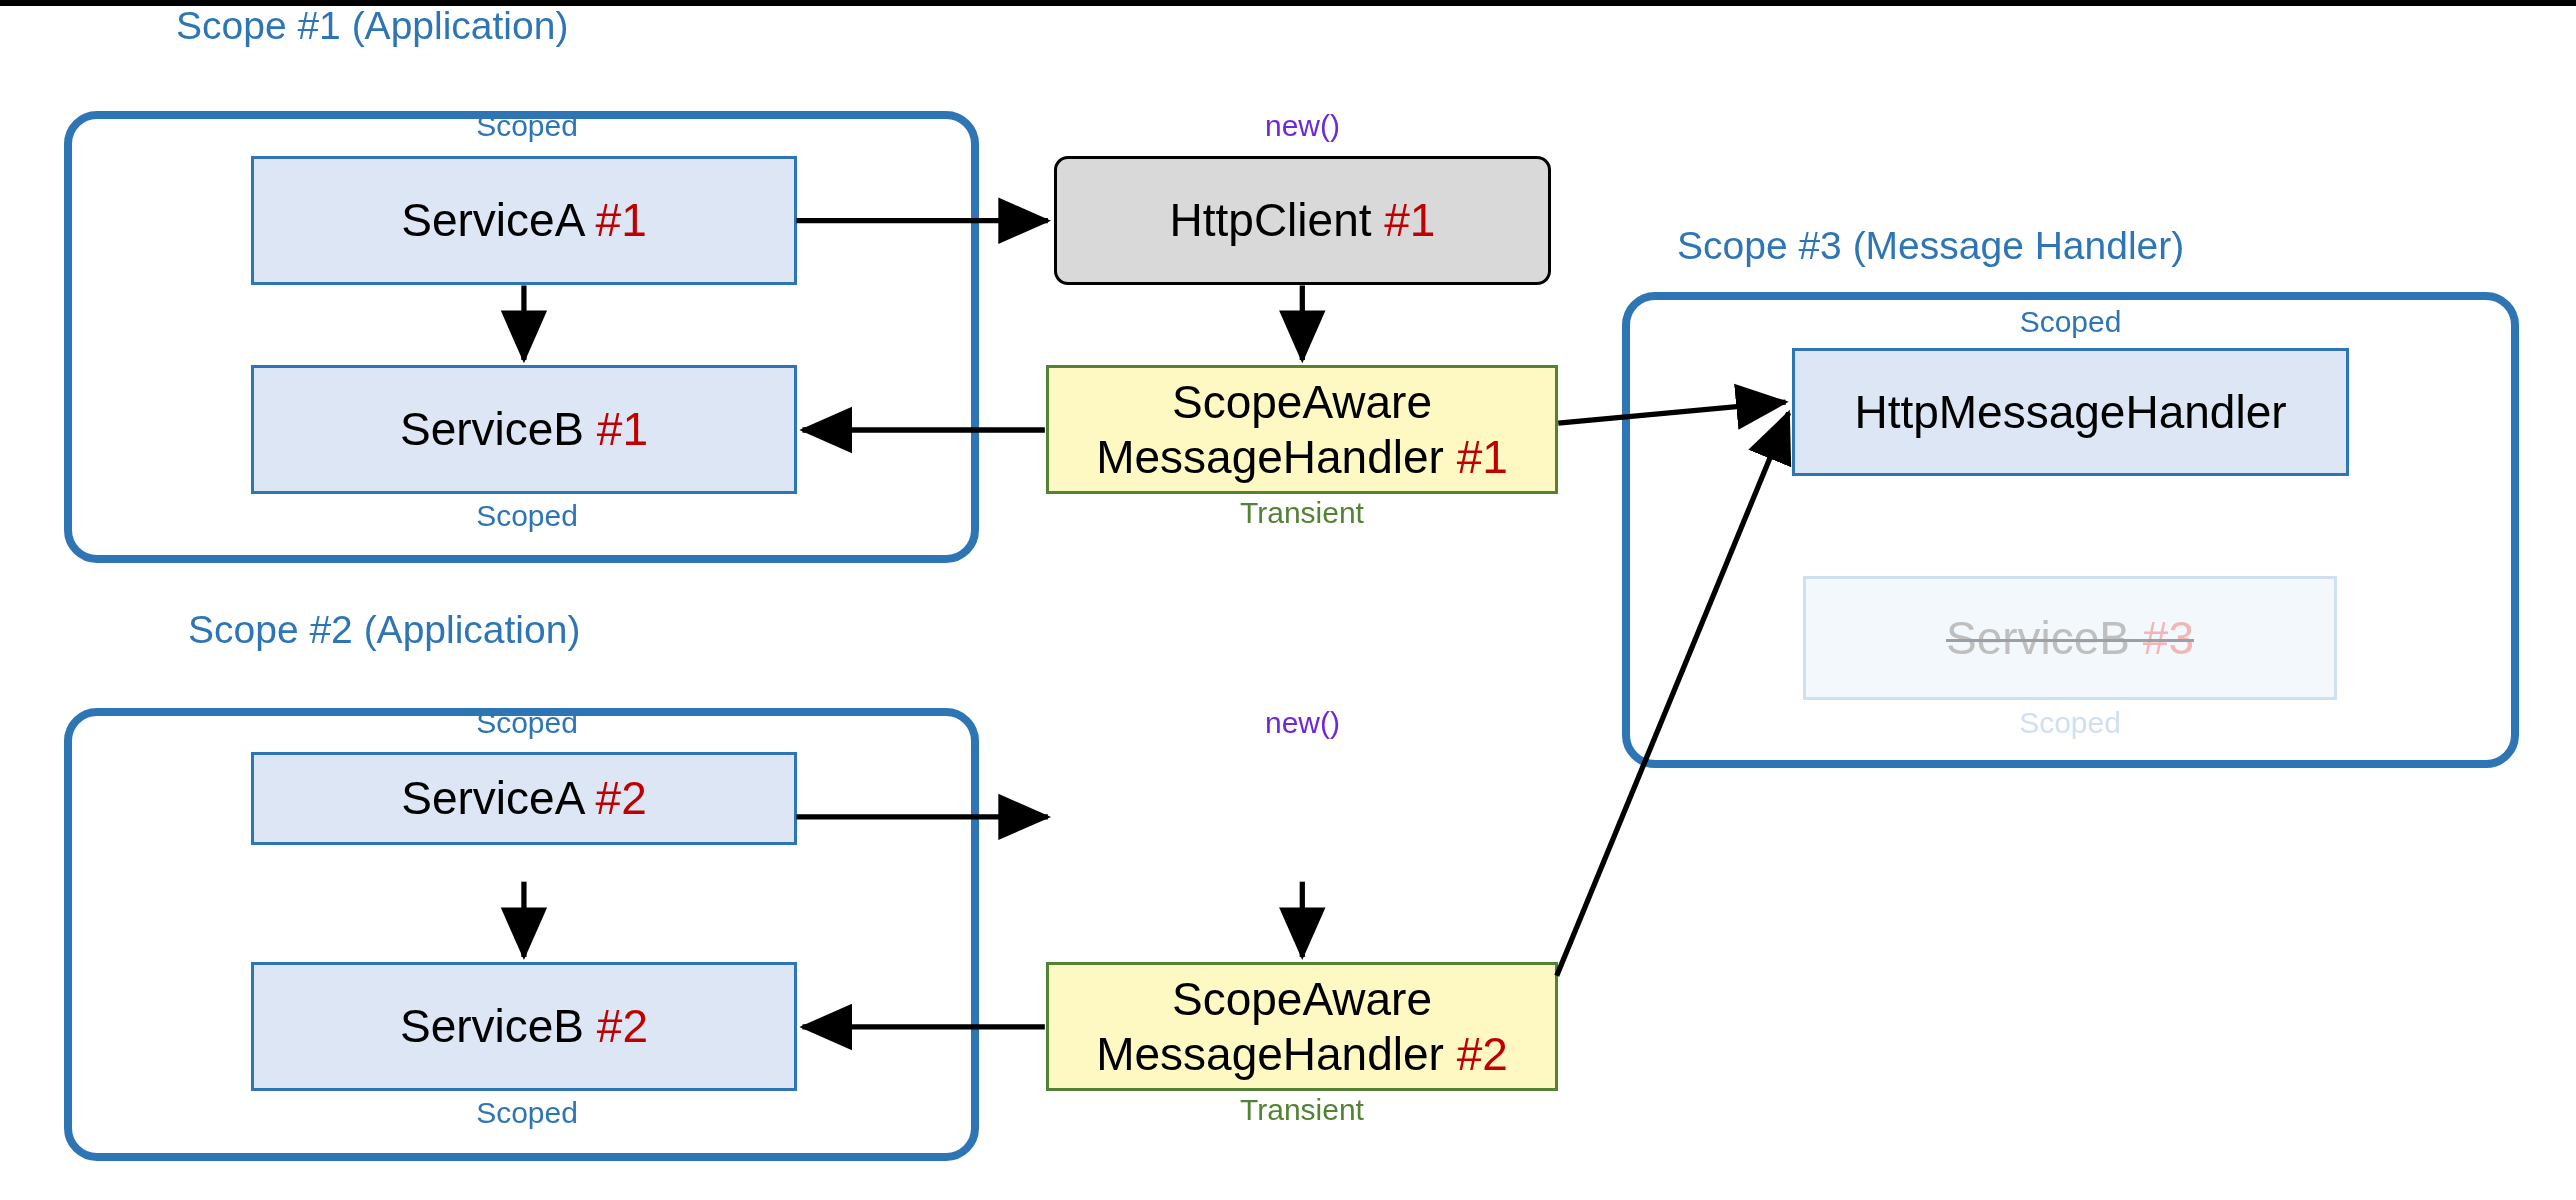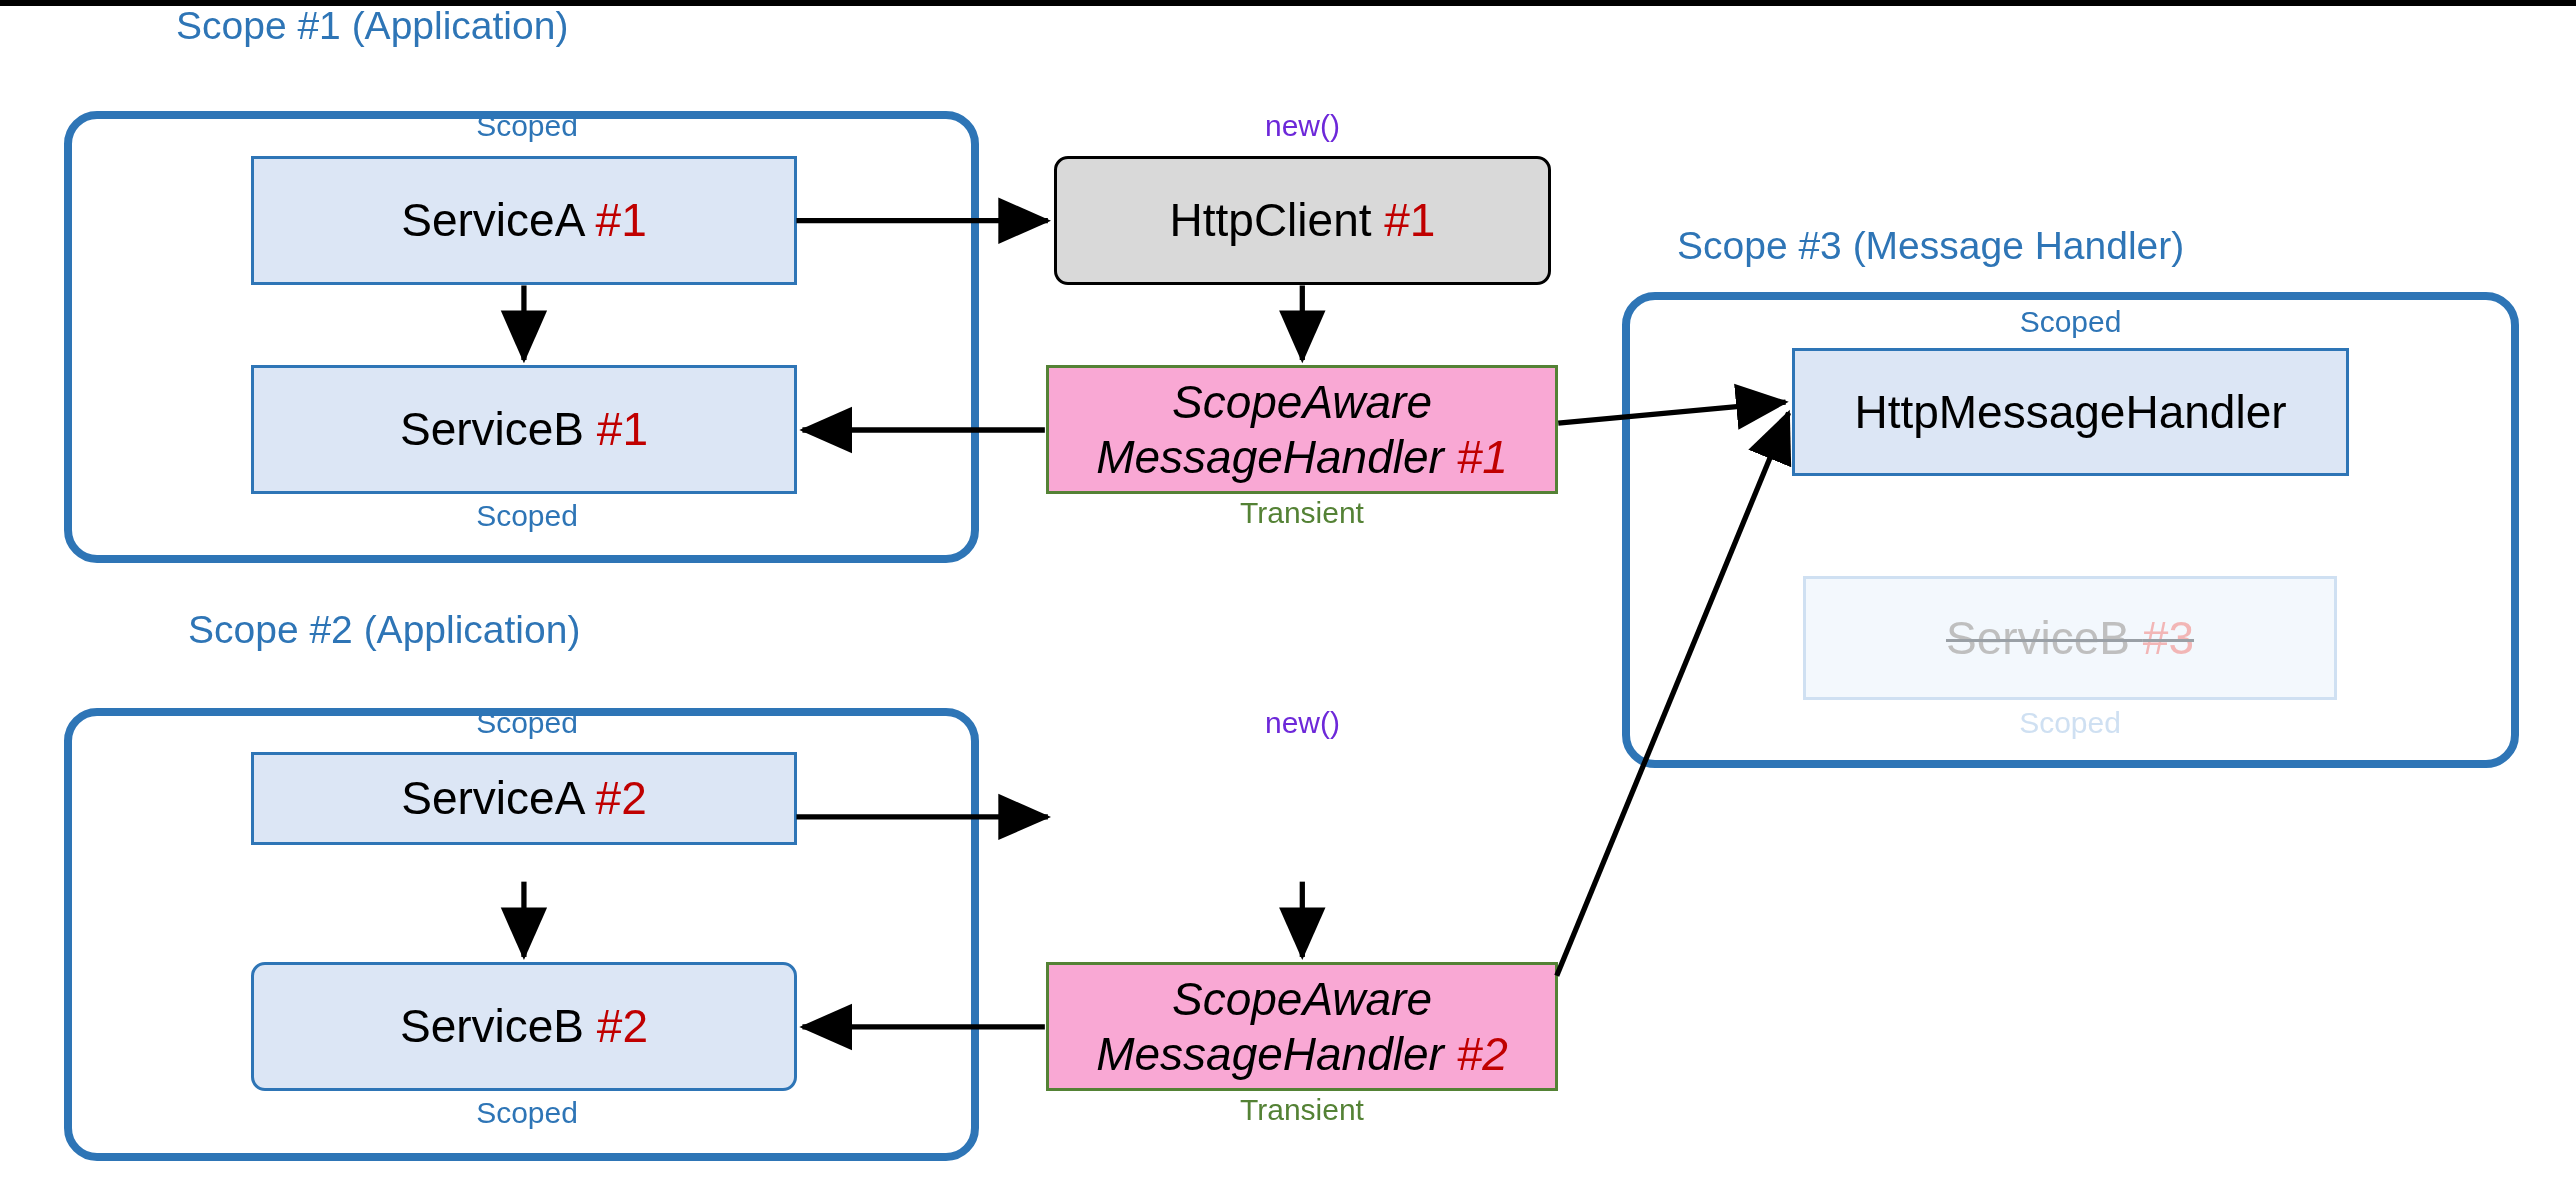--- a/index.html
+++ b/index.html
@@ -14,21 +14,21 @@
   
   .scope-title{position:absolute;color:#2E75B6;font-size:39px;line-height:1;white-space:nowrap;}
 
   
   .node{position:absolute;box-sizing:border-box;display:flex;align-items:center;justify-content:center;text-align:center;}
   .node .label{font-size:46px;line-height:1.18;color:#000000;white-space:nowrap;}
   .node .num{color:#C00000;}
 
   .node.blue{background:#DCE6F5;border:3.8px solid #2E75B6;}
   .node.gray{background:#D9D9D9;border:3.8px solid #000000;}
-  .node.green{background:#f9a8d4;border:3.8px solid #548235;font-style:italic;}
+  .node.green{background:#fef9c3;border:3.8px solid #548235;}
 
   .node.blue.faded{background:#F3F8FD;border:3px solid #CFE0F2;}
   .node.faded .label{color:#BFBFBF;text-decoration:line-through;text-decoration-color:#9aa0a6;text-decoration-thickness:3px;}
   .node.faded .num{color:#F2B6B6;}
 
   
   .cap{position:absolute;font-size:30px;line-height:1;white-space:nowrap;text-align:center;}
   .cap.blue{color:#2E75B6;}
   .cap.green{color:#548235;}
   .cap.black{color:#6d28d9;}
@@ -89,21 +89,21 @@
 
   <div class="scope-title" style="left:188px;top:610px;">Scope #2 (Application)</div>
   <div class="scope" style="left:64px;top:708px;width:915px;height:453px;"></div>
 
   <div class="cap blue" style="left:324px;top:708px;width:406px;">Scoped</div>
 
   <div class="node blue" style="left:251px;top:752px;width:546px;height:93px;">
     <div class="label"><span>ServiceA </span><span class="num">#2</span></div>
   </div>
 
-  <div class="node blue" style="left:251px;top:962px;width:546px;height:129px;border-radius:14px;">
+  <div class="node blue" style="left:251px;top:962px;width:546px;height:129px;">
     <div class="label"><span>ServiceB </span><span class="num">#2</span></div>
   </div>
 
   <div class="cap blue" style="left:324px;top:1098px;width:406px;">Scoped</div>
 
   <div class="cap black" style="left:1054px;top:708px;width:497px;">new()</div>
 
 
   <div class="node green" style="left:1046px;top:962px;width:512px;height:129px;flex-direction:column;justify-content:center;">
     <div class="label">ScopeAware</div>

